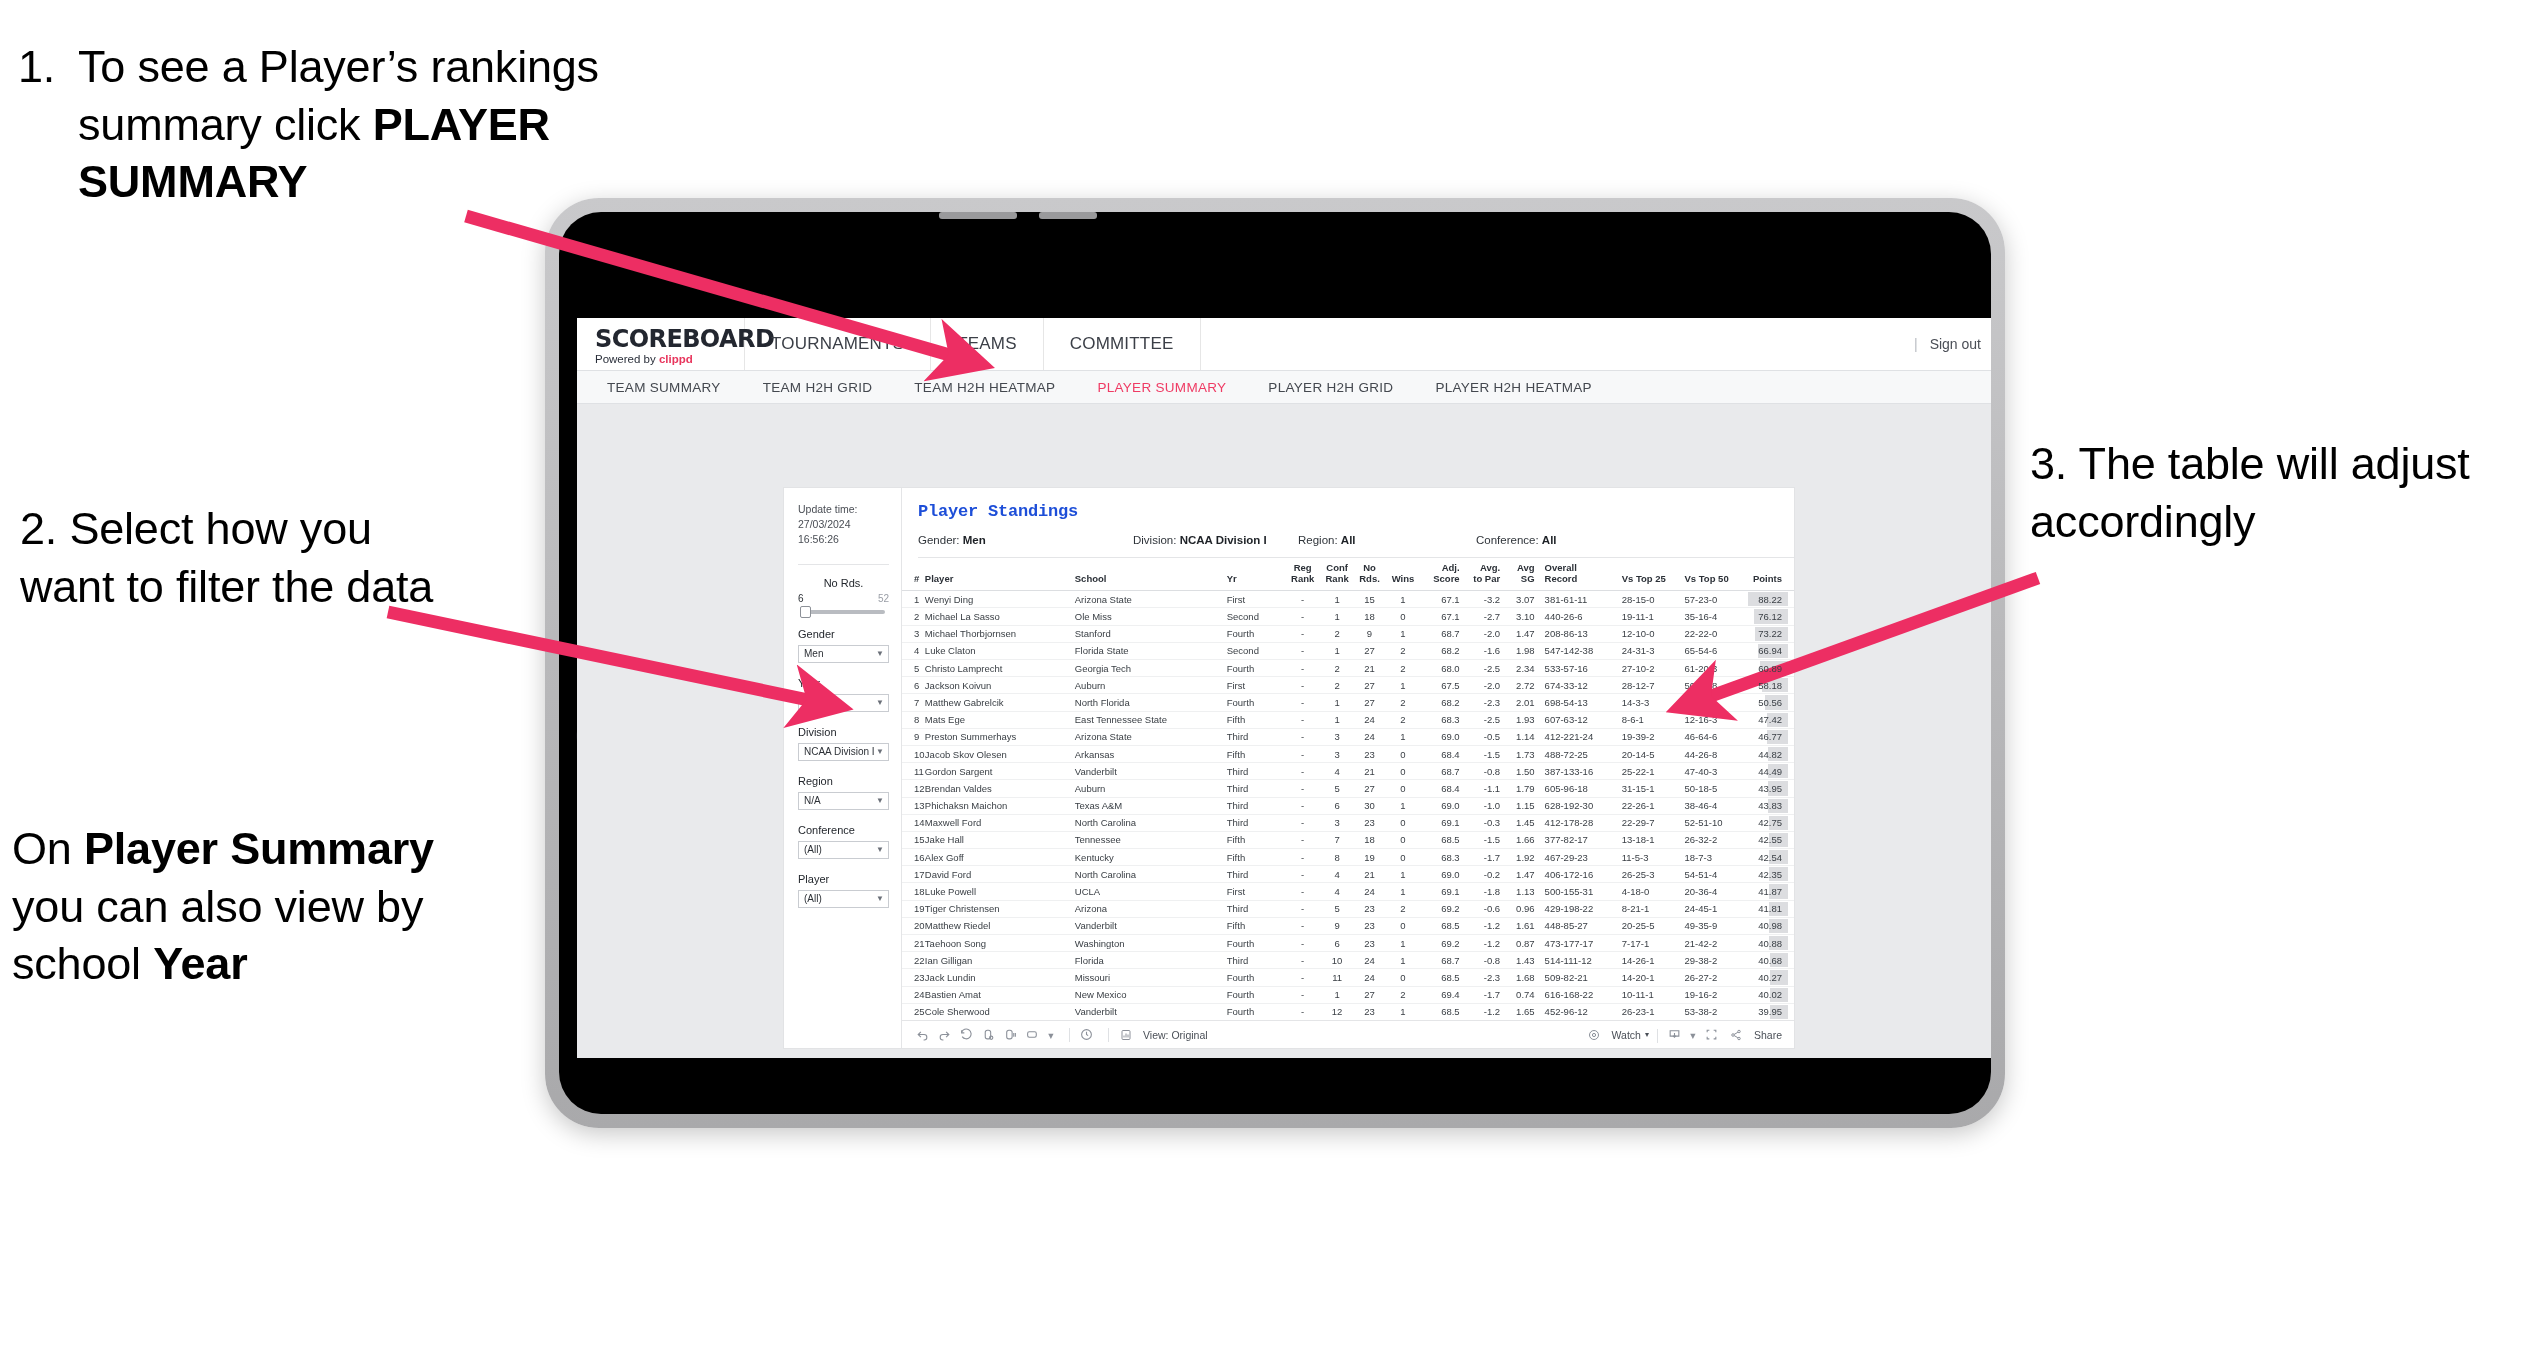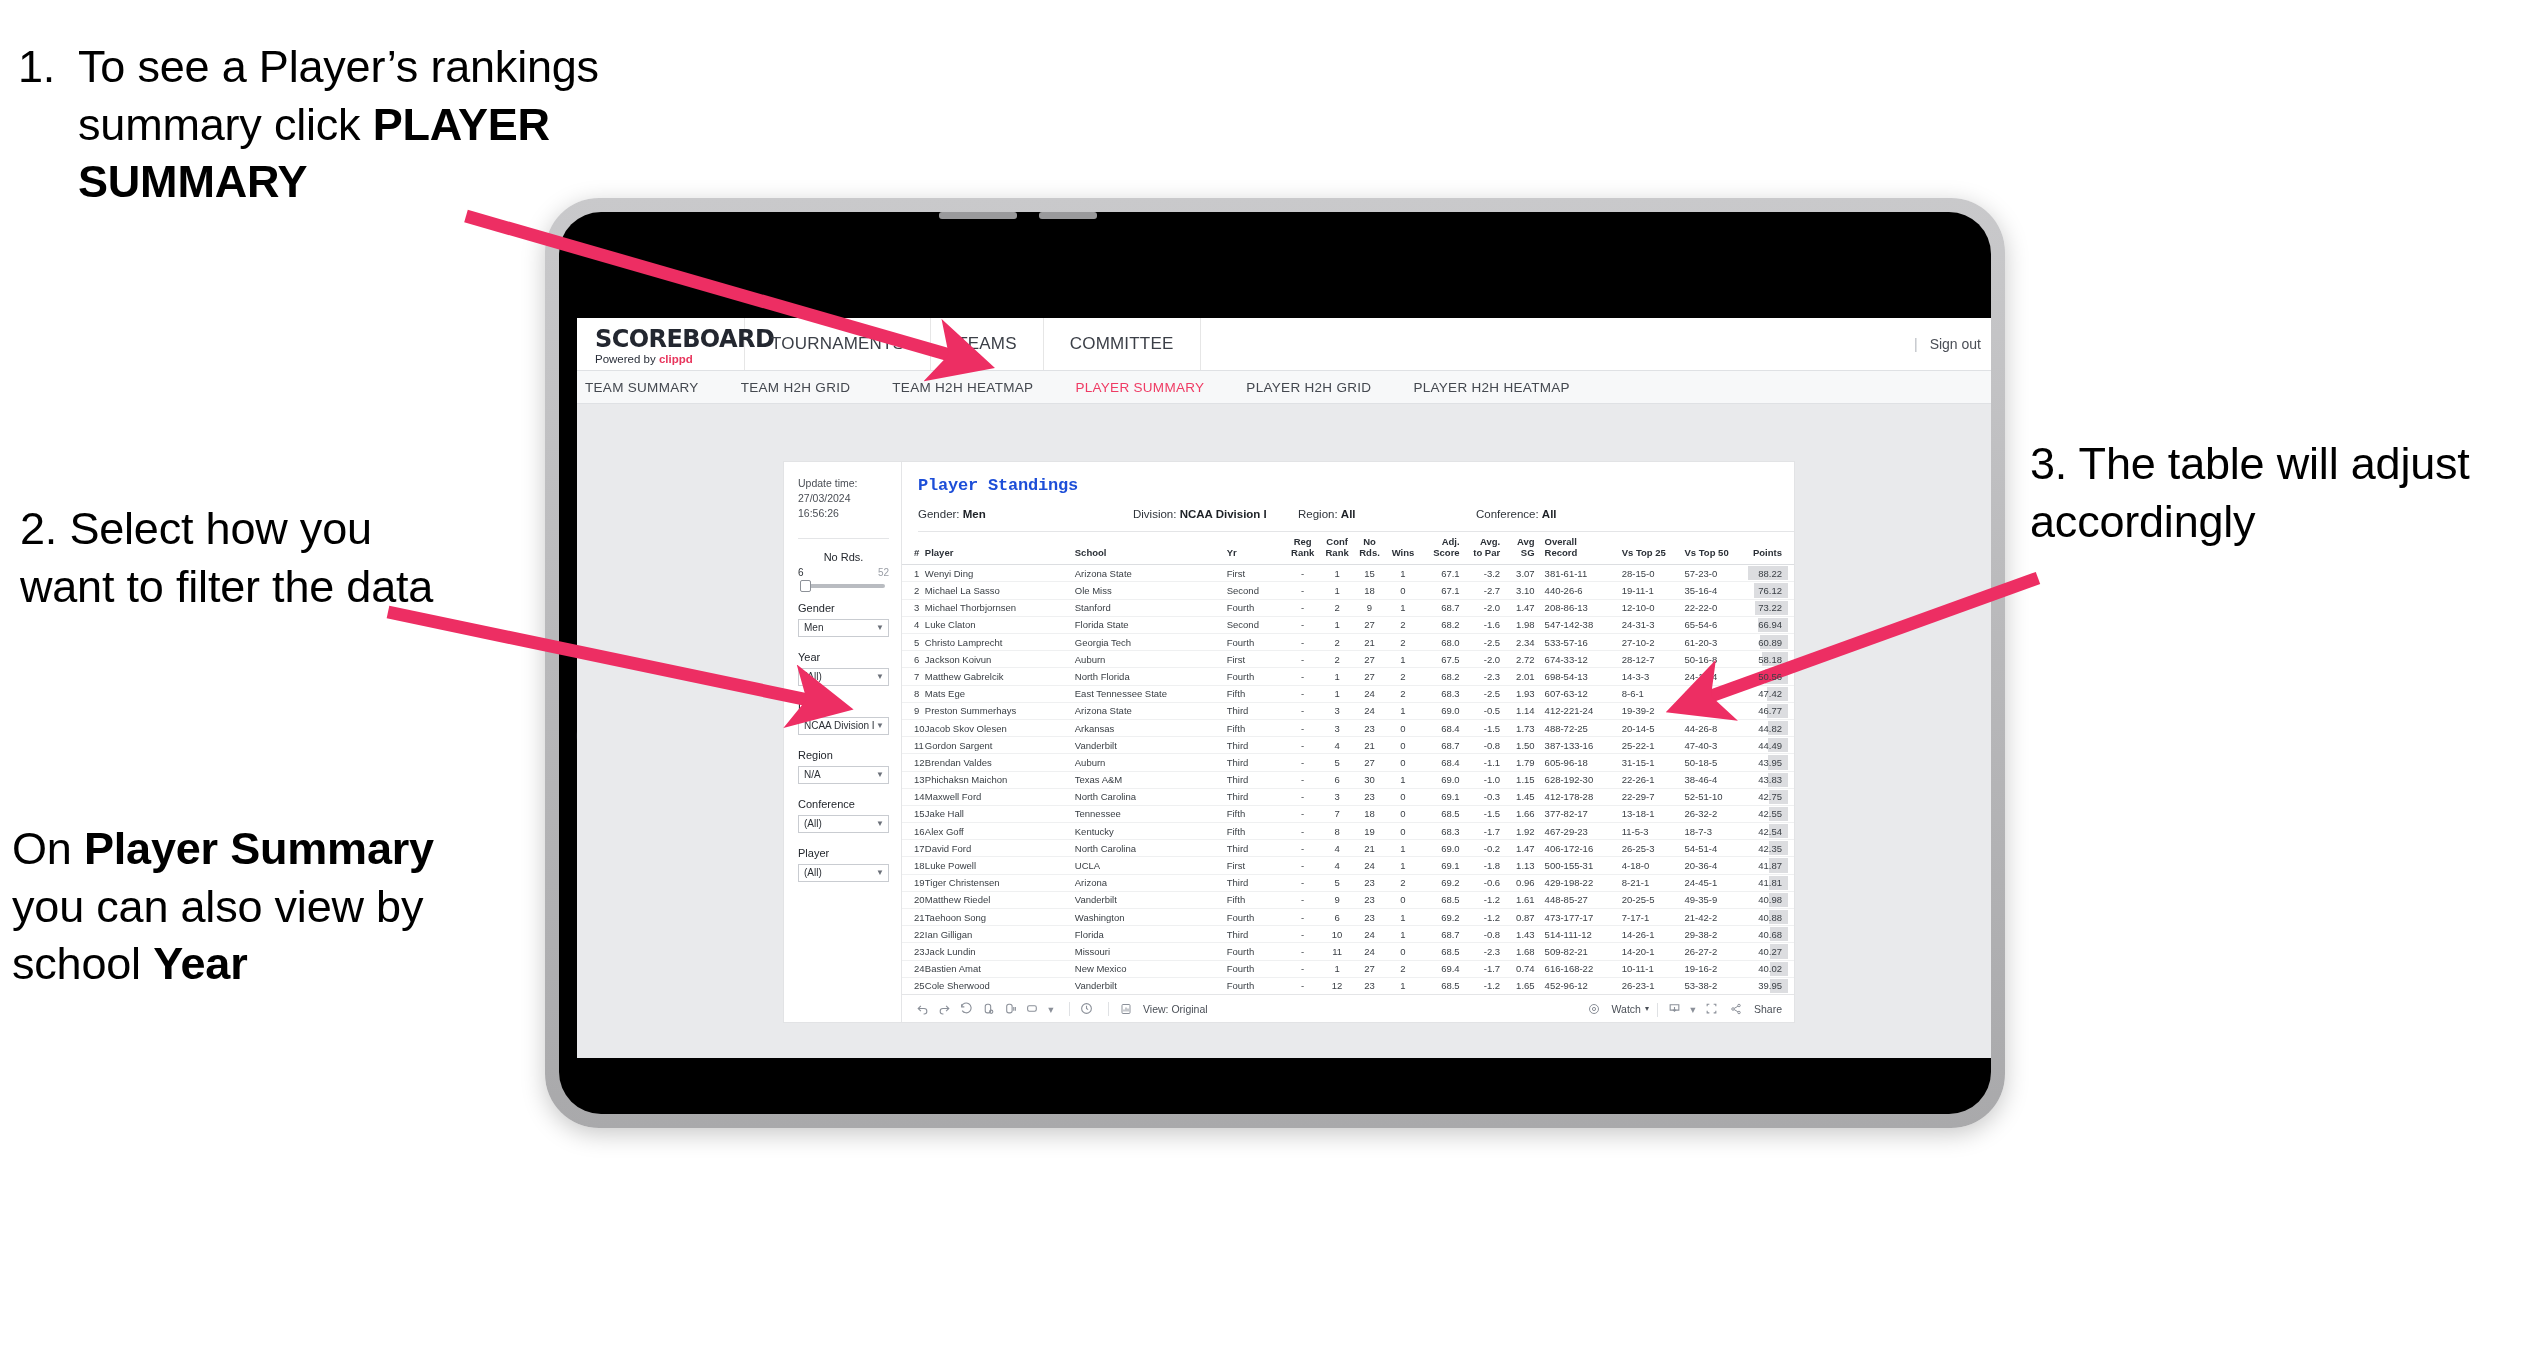--- a/index.html
+++ b/index.html
@@ -118,39 +118,39 @@
   }
   #topnav-right .sep { color:#b9bcc2; }
 
   
   #tabbar {
     height: 34px;
     background: #f7f8f9;
     border-top: 1px solid #dfe1e4;
     border-bottom: 1px solid #dfe1e4;
     display:flex; align-items:center;
-    padding-left: 8px;
+    padding-left: 30px;
     gap: 0px;
   }
   .tab {
     font-size: 13.5px;
     color: #44484f;
     padding: 0 22px 0 0;
     margin-right: 20px;
     letter-spacing: .3px;
     white-space: nowrap;
   }
   .tab.active { color:#ef3b64; }
 
   
   #canvas {
     background: #e9eaec;
     height: 654px;
     position: relative;
-    padding-top: 58px;
+    padding-top: 84px;
   }
   #sheet {
     margin: 0 auto;
     width: 1010px;
     background:#ffffff;
     height: 560px;
     display: flex;
     box-shadow: 0 0 0 1px #e2e3e5;
   }
 

